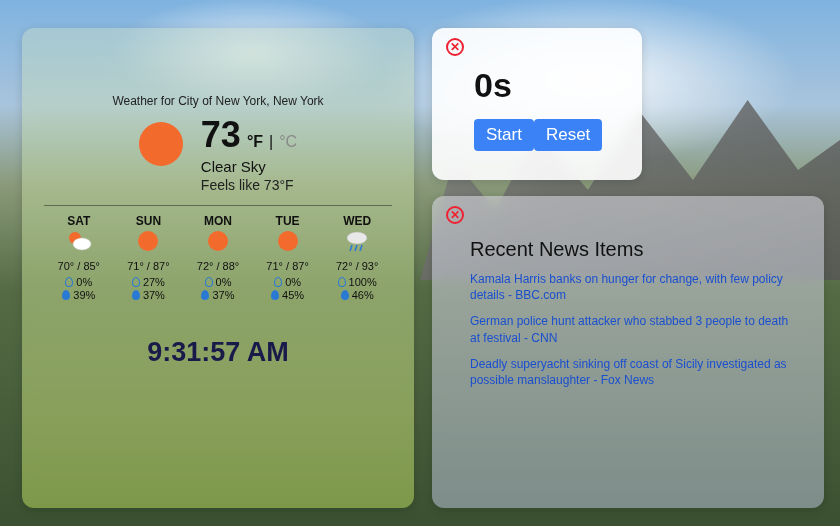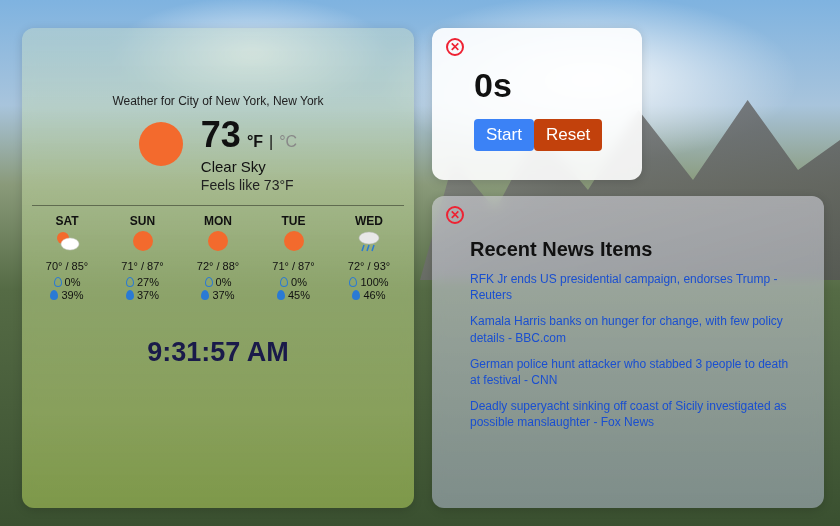--- a/index.html
+++ b/index.html
@@ -27,21 +27,21 @@
     position: absolute;
     background: rgba(255,255,255,0.35);
     backdrop-filter: blur(6px);
     border-radius: 12px;
     box-shadow: 0 2px 10px rgba(0,0,0,0.15);
   }
 
   
   .weather-card {
     left: 22px; top: 28px; width: 392px; height: 480px;
-    padding: 16px 8px;
+    padding: 16px 20px;
     background: linear-gradient(to bottom, rgba(200,220,200,0.45) 0%, rgba(190,215,120,0.55) 80%, rgba(170,200,90,0.6) 100%);
   }
   .weather-title { text-align: center; font-size: 12px; color: #222; margin-top: 50px; margin-bottom: 6px; }
   .current { display: flex; align-items: flex-start; justify-content: center; gap: 18px; }
   .sun-big { width: 44px; height: 44px; border-radius: 50%; background: #f36a2d; margin-top: 8px; }
   .temp-block { display: flex; flex-direction: column; }
   .temp-row { display: flex; align-items: baseline; gap: 6px; }
   .temp-val { font-size: 36px; font-weight: bold; color: #111; }
   .unit-sep { font-size: 16px; color: #111; }
   .unit-active { font-size: 16px; font-weight: bold; color: #111; }
@@ -73,29 +73,29 @@
   .close-btn {
     width: 18px; height: 18px; border: 2px solid #e23; border-radius: 50%;
     display: flex; align-items: center; justify-content: center;
     color: #e23; font-size: 12px; font-weight: bold; cursor: pointer;
     line-height: 1;
   }
   .sw-time { font-size: 34px; font-weight: bold; color: #111; margin: 10px 0 14px 28px; }
   .sw-buttons { display: flex; margin-left: 28px; }
   .btn { border: none; border-radius: 4px; padding: 6px 12px; font-size: 17px; color: #fff; cursor: pointer; }
   .btn-start { background: #3b82f6; }
-  .btn-reset { background: #c2410c; text-align: right; }
+  .btn-reset { background: #3b82f6; text-align: right; }
 
   
   .news-card {
     left: 432px; top: 196px; width: 392px; height: 312px;
     padding: 10px 14px 14px;
     background: linear-gradient(to bottom, rgba(220,220,230,0.55) 0%, rgba(180,190,210,0.55) 100%);
   }
-  .news-title { font-size: 20px; font-weight: bold; color: #111; margin: 14px 0 10px 24px; }
+  .news-title { font-size: 20px; font-weight: normal; color: #111; margin: 14px 0 10px 24px; }
   .news-list { margin-left: 24px; padding-right: 18px; height: 218px; overflow-y: auto; }
   .news-item { font-size: 12px; color: #1a4fd0; margin-bottom: 10px; line-height: 1.35; cursor: pointer; }
   .news-list::-webkit-scrollbar { width: 6px; }
   .news-list::-webkit-scrollbar-thumb { background: rgba(0,0,0,0.25); border-radius: 3px; }
 </style>
 </head>
 <body>
 
 <div class="bg-layer"></div>
 <div class="bg-mountains"></div>
@@ -213,18 +213,17 @@
   <div class="sw-buttons">
     <button class="btn btn-start">Start</button>
     <button class="btn btn-reset">Reset</button>
   </div>
 </div>
 
 <div class="card news-card">
   <div class="close-btn">✕</div>
   <div class="news-title">Recent News Items</div>
   <div class="news-list" id="news-list">
-      <div class="news-item">RFK Jr ends US presidential campaign, endorses Trump - Reuters</div>
       <div class="news-item">Kamala Harris banks on hunger for change, with few policy details - BBC.com</div>
       <div class="news-item">German police hunt attacker who stabbed 3 people to death at festival - CNN</div>
       <div class="news-item">Deadly superyacht sinking off coast of Sicily investigated as possible manslaughter - Fox News</div>
     </div>
 </div>
 
 </body></html>

